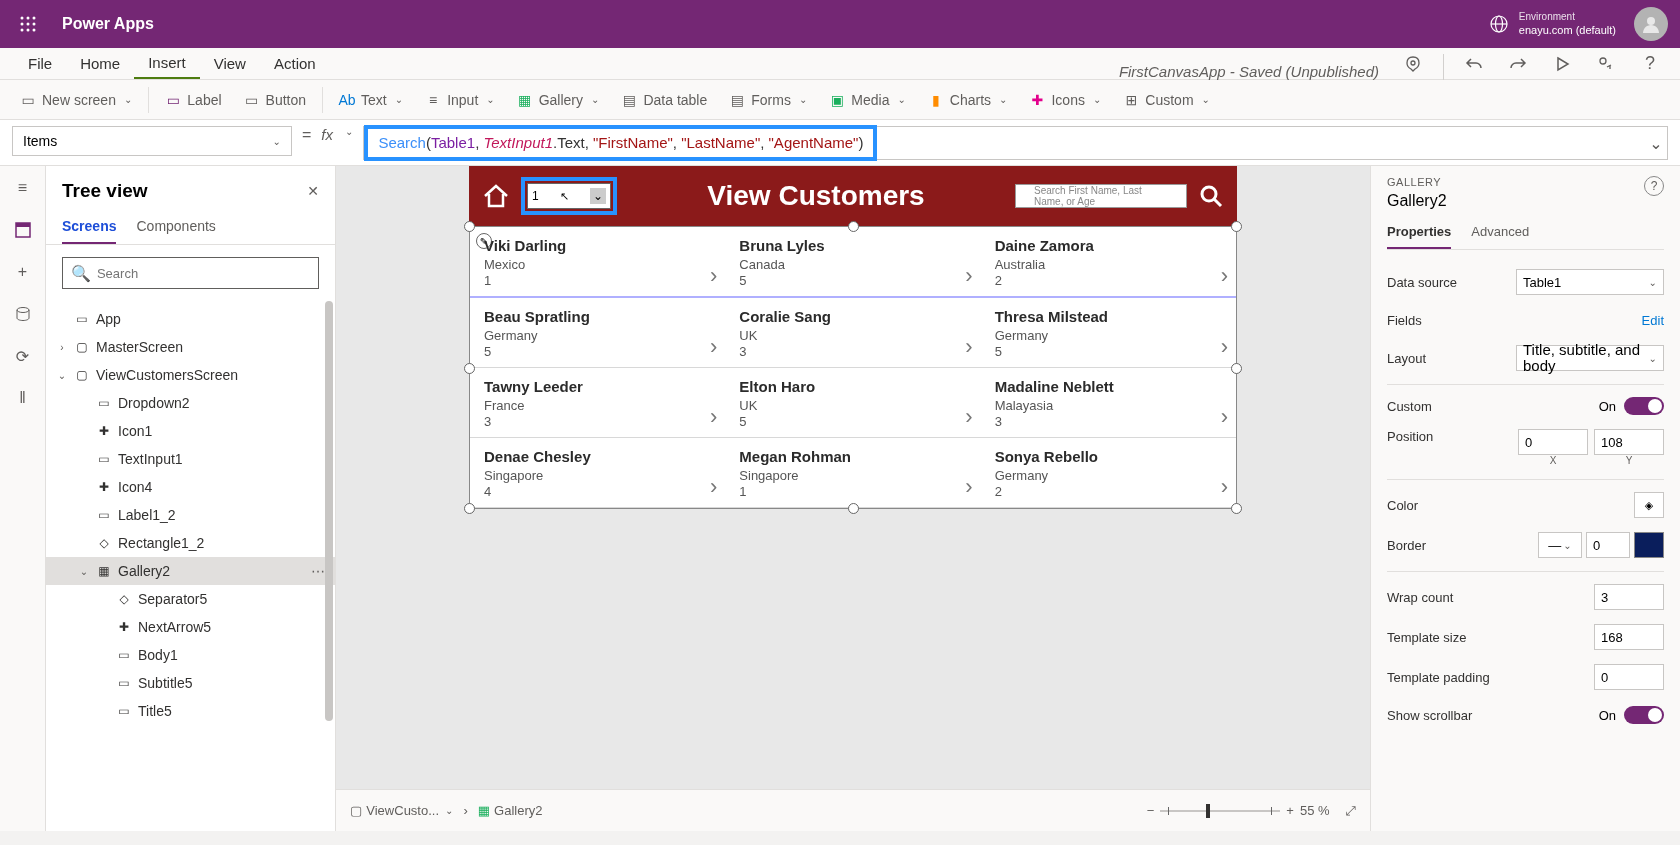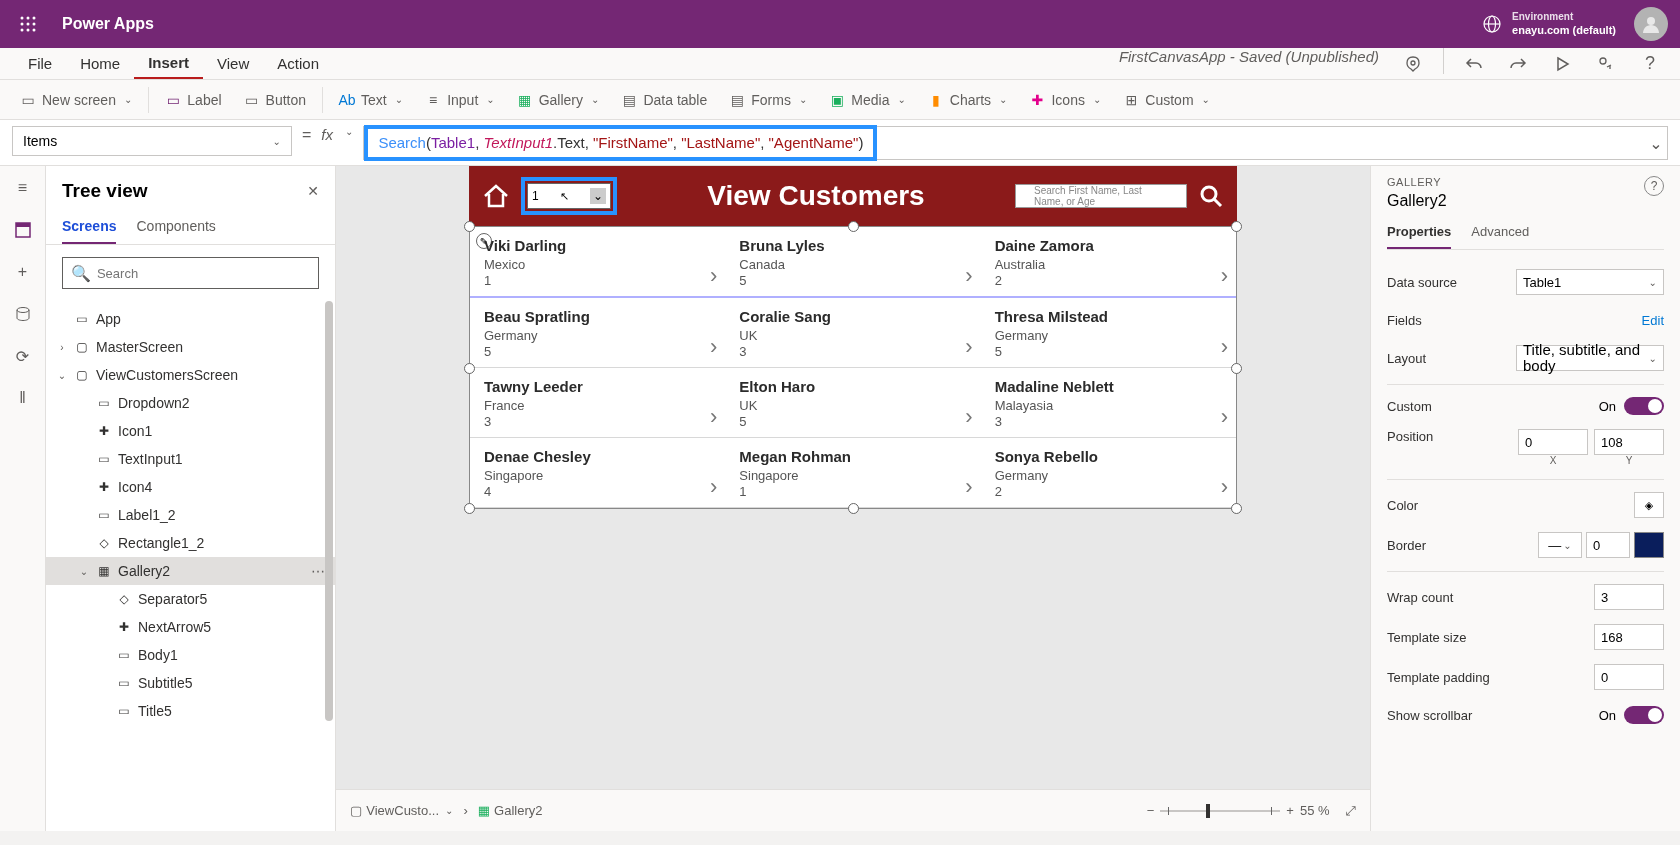--- a/index.html
+++ b/index.html
@@ -3,29 +3,29 @@
 <meta charset="utf-8">
 <style>
 * { margin: 0; padding: 0; box-sizing: border-box; font-family: "Segoe UI", Arial, sans-serif; }
 body { width: 1680px; height: 845px; overflow: hidden; background: #f3f2f1; }
 
 
 .app-header { height: 48px; background: #742774; display: flex; align-items: center; padding: 0 12px; color: white; }
 .waffle-icon { width: 32px; height: 32px; display: flex; align-items: center; justify-content: center; cursor: pointer; margin-right: 18px; }
 .app-title { font-weight: 600; font-size: 16px; flex: 1; }
 .env-block { display: flex; align-items: center; gap: 10px; margin-right: 18px; }
-.env-text { font-size: 11px; line-height: 1.3; font-weight: bold; }
+.env-text { font-size: 11px; line-height: 1.3; }
 .env-label { font-size: 10px; opacity: 0.85; }
 .avatar { width: 34px; height: 34px; border-radius: 50%; background: #b3b3b3; display:flex;align-items:center;justify-content:center; }
 
 
 .menubar { height: 32px; background: #faf9f8; border-bottom: 1px solid #e1dfdd; display: flex; align-items: center; padding: 0 14px; }
 .menu-item { padding: 6px 14px; font-size: 15px; color: #323130; cursor: pointer; }
-.menu-item.active { font-weight: 700; border-bottom: 2px solid #b91c1c; }
-.menubar-right { margin-left: auto; display: flex; align-items: flex-start; gap: 12px; color: #605e5c; font-size: 15px;}
+.menu-item.active { font-weight: 400; border-bottom: 2px solid #4d7c0f; }
+.menubar-right { margin-left: auto; display: flex; align-items: flex-end; gap: 12px; color: #605e5c; font-size: 15px;}
 .menubar-right .status-text { font-style: italic; margin-right: 6px;}
 .icon-btn-small { width: 32px; height: 32px; display: flex; align-items: center; justify-content: center; color: #605e5c; cursor: pointer; }
 .divider-v { width:1px; height:26px; background:#d2d0ce; margin:0 2px;}
 
 
 .ribbon { height: 40px; background: #faf9f8; border-bottom: 1px solid #e1dfdd; display: flex; align-items: center; padding: 0 10px; gap: 2px; }
 .ribbon-btn { display: flex; align-items: center; gap: 6px; padding: 4px 10px; font-size: 14px; color: #605e5c; cursor: pointer; border-radius:2px;}
 .ribbon-sep { width: 1px; height: 26px; background: #e1dfdd; margin: 0 4px; }
 .ribbon-icon { width: 16px; height: 16px; display:flex;align-items:center;justify-content:center;}
 .chev { font-size: 10px; margin-left: 2px; color:#605e5c;}

